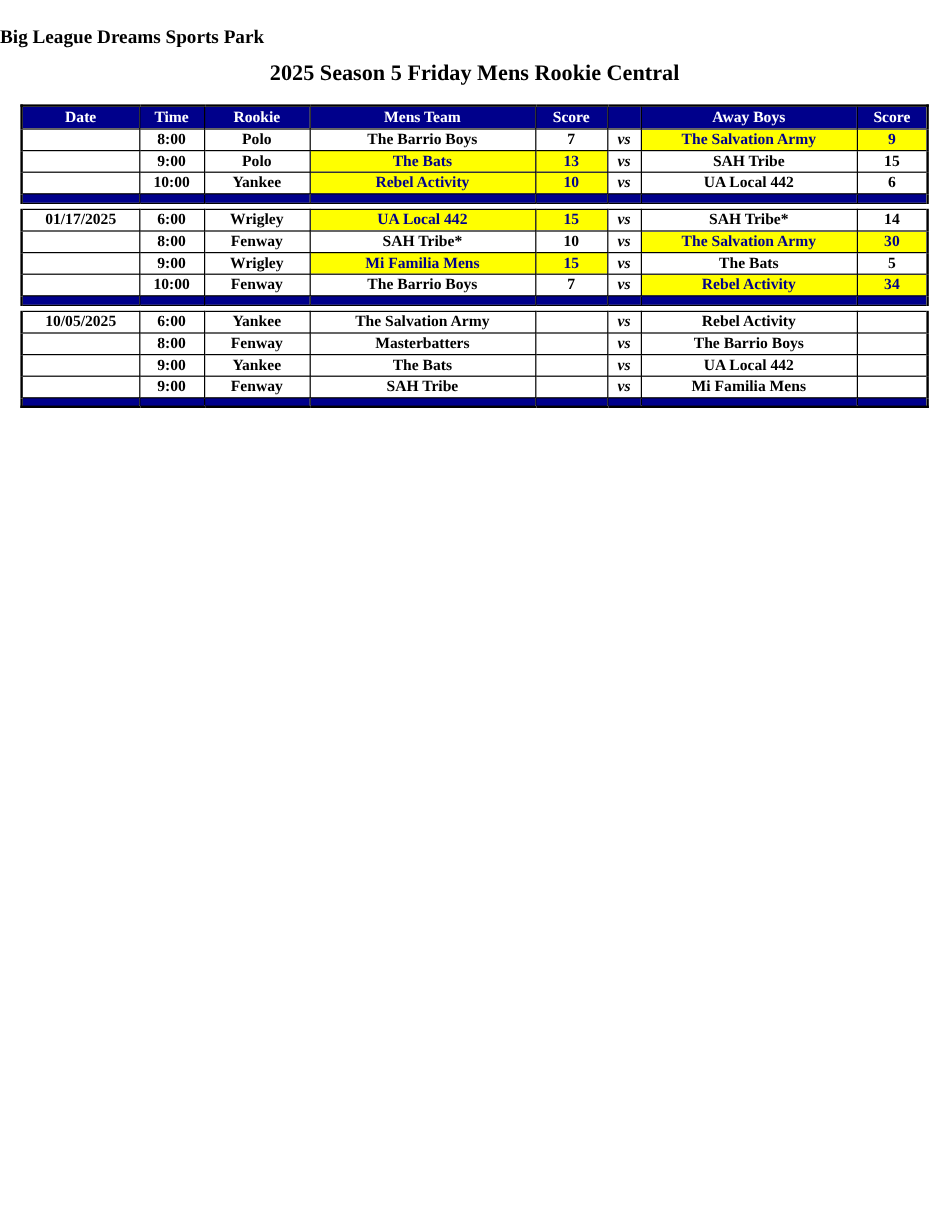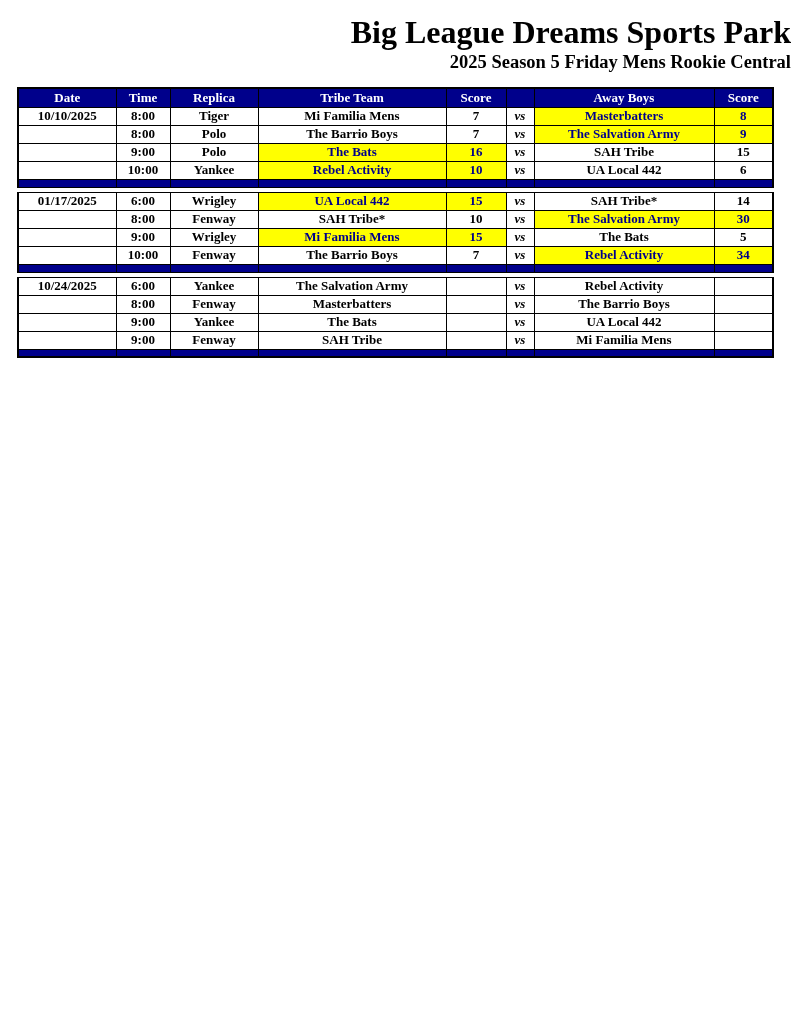--- a/index.html
+++ b/index.html
@@ -18,30 +18,30 @@
     width: 791px;
     height: 1024px;
     font-family: "Liberation Serif", serif;
     color: var(--body-text);
     overflow: hidden;
   }
   .page {
     padding-top: 19px;
   }
   .title {
-    font-size: 32px;
-    font-weight: bold;
-    text-align: right;
+    font-size: 16px;
+    font-weight: bold;
+    text-align: left;
     line-height: 26px;
     margin: 0 0 7px 0;
   }
   .subtitle {
     font-size: 18.5px;
     font-weight: bold;
-    text-align: right;
+    text-align: center;
     line-height: 20px;
     margin: 0 0 7px 0;
   }
   .note {
     font-size: 14px;
     font-weight: bold;
     font-style: italic;
     text-align: center;
     line-height: 15px;
     margin: 0 0 6px 0;
@@ -114,55 +114,45 @@
         <col style="width:188px">
       <col style="width:60px">
         <col style="width:28px">
         <col style="width:180px">
         <col style="width:59px">
     </colgroup>
     <thead>
       <tr>
         <th>Date</th>
         <th>Time</th>
-        <th>Replica</th>
-        <th>Tribe Team</th>
+        <th>Rookie</th>
+        <th>Mens Team</th>
         <th>Score</th>
         <th></th>
         <th>Away Boys</th>
         <th>Score</th>
       </tr>
     </thead>
     <tbody>
         <tr>
-          <td>10/10/2025</td>
-          <td>8:00</td>
-          <td>Tiger</td>
-          <td>Mi Familia Mens</td>
-          <td>7</td>
-          <td class="vs">vs</td>
-          <td class="hl">Masterbatters</td>
-          <td class="hl">8</td>
-        </tr>
-        <tr>
           <td></td>
           <td>8:00</td>
           <td>Polo</td>
           <td>The Barrio Boys</td>
           <td>7</td>
           <td class="vs">vs</td>
           <td class="hl">The Salvation Army</td>
           <td class="hl">9</td>
         </tr>
         <tr>
           <td></td>
           <td>9:00</td>
           <td>Polo</td>
           <td class="hl">The Bats</td>
-          <td class="hl">16</td>
+          <td class="hl">13</td>
           <td class="vs">vs</td>
           <td>SAH Tribe</td>
           <td>15</td>
         </tr>
         <tr>
           <td></td>
           <td>10:00</td>
           <td>Yankee</td>
           <td class="hl">Rebel Activity</td>
           <td class="hl">10</td>
@@ -230,21 +220,21 @@
           <td></td>
           <td></td>
           <td></td>
           <td></td>
           <td></td>
         </tr>
         <tr class="gap">
           <td colspan="8"></td>
         </tr>
         <tr>
-          <td>10/24/2025</td>
+          <td>10/05/2025</td>
           <td>6:00</td>
           <td>Yankee</td>
           <td>The Salvation Army</td>
           <td></td>
           <td class="vs">vs</td>
           <td>Rebel Activity</td>
           <td></td>
         </tr>
         <tr>
           <td></td>

